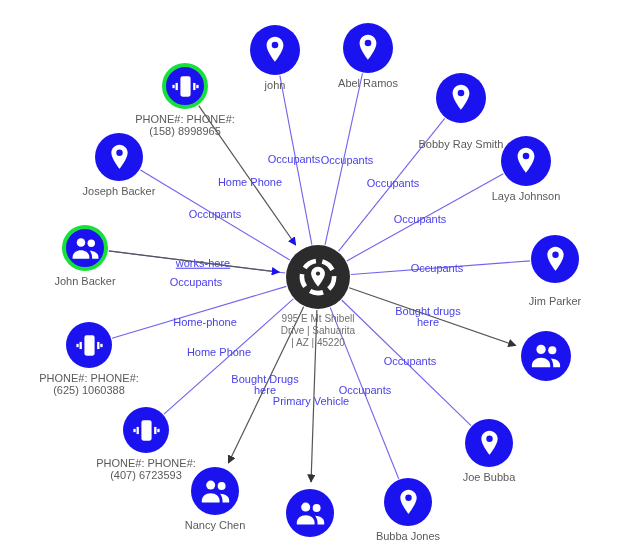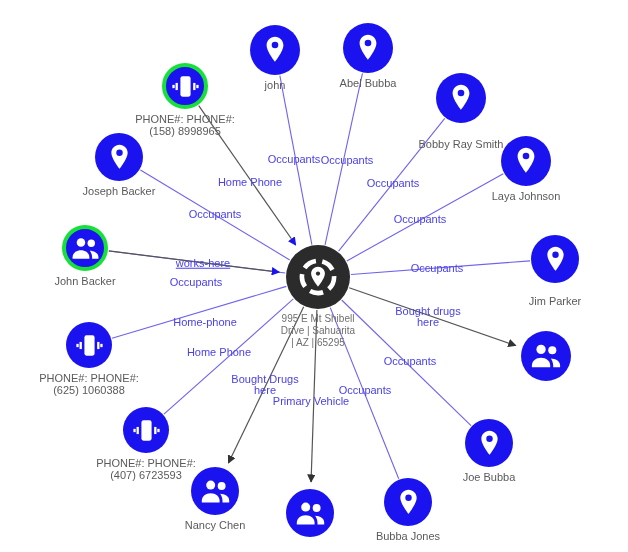--- a/index.html
+++ b/index.html
@@ -113,21 +113,21 @@
       <div class="node" style="left: 318px; top: 277px;">
         <div class="node-circle center" style="width: 64px; height: 64px; background: rgb(43, 43, 43);">
           <svg width="46" height="46" viewBox="0 0 24 24" class="node-icon">
             <path d="M12 6.6c-2 0-3.6 1.6-3.6 3.6 0 2.6 3.6 6.8 3.6 6.8s3.6-4.2 3.6-6.8c0-2-1.6-3.6-3.6-3.6z" fill="#ffffff"></path>
             <circle cx="12" cy="10.2" r="1.1" fill="#2b2b2b"></circle>
             <circle cx="12" cy="12" r="8.4" fill="none" stroke="#ffffff" stroke-width="2.4" stroke-dasharray="7 3.4"></circle>
           </svg>
         </div>
         <div class="node-label center-label" style="margin-top: 36px; color: rgb(110, 110, 110);">995 E Mt Shibell
 Drive | Sahuarita
-| AZ | 65295</div>
+| AZ | 45220</div>
       </div>
       <div class="node" style="left: 185px; top: 86px;">
         <div class="node-circle sel" style="width: 46px; height: 46px; background: rgb(26, 19, 240); border-color: rgb(24, 224, 58);">
           <svg width="33" height="33" viewBox="0 0 24 24" class="node-icon">
             <rect x="8.3" y="4.6" width="7.4" height="14.8" rx="1.5" fill="#ffffff"></rect>
             <path d="M5.6 9.4v5.2" fill="none" stroke="#ffffff" stroke-width="1.7"></path>
             <path d="M3.3 10.8v2.4" fill="none" stroke="#ffffff" stroke-width="1.7"></path>
             <path d="M18.4 9.4v5.2" fill="none" stroke="#ffffff" stroke-width="1.7"></path>
             <path d="M20.7 10.8v2.4" fill="none" stroke="#ffffff" stroke-width="1.7"></path>
           </svg>
@@ -144,21 +144,21 @@
         </div>
         <div class="node-label" style="margin-top: 29px; color: rgb(90, 90, 90);">john</div>
       </div>
       <div class="node" style="left: 368px; top: 48px;">
         <div class="node-circle" style="width: 50px; height: 50px; background: rgb(26, 19, 240);">
           <svg width="36" height="36" viewBox="0 0 24 24" class="node-icon">
             <path d="M12 3.2c-3.1 0-5.6 2.5-5.6 5.6 0 4.1 5.6 11 5.6 11s5.6-6.9 5.6-11c0-3.1-2.5-5.6-5.6-5.6z" fill="#ffffff"></path>
             <circle cx="12" cy="8.7" r="2.2" fill="#1a13f0"></circle>
           </svg>
         </div>
-        <div class="node-label" style="margin-top: 29px; color: rgb(90, 90, 90);">Abel Bubba</div>
+        <div class="node-label" style="margin-top: 29px; color: rgb(90, 90, 90);">Abel Ramos</div>
       </div>
       <div class="node" style="left: 461px; top: 98px;">
         <div class="node-circle" style="width: 50px; height: 50px; background: rgb(26, 19, 240);">
           <svg width="36" height="36" viewBox="0 0 24 24" class="node-icon">
             <path d="M12 3.2c-3.1 0-5.6 2.5-5.6 5.6 0 4.1 5.6 11 5.6 11s5.6-6.9 5.6-11c0-3.1-2.5-5.6-5.6-5.6z" fill="#ffffff"></path>
             <circle cx="12" cy="8.7" r="2.2" fill="#1a13f0"></circle>
           </svg>
         </div>
         <div class="node-label" style="margin-top: 40px; color: rgb(90, 90, 90); text-align: center;">Bobby Ray Smith</div>
       </div>

